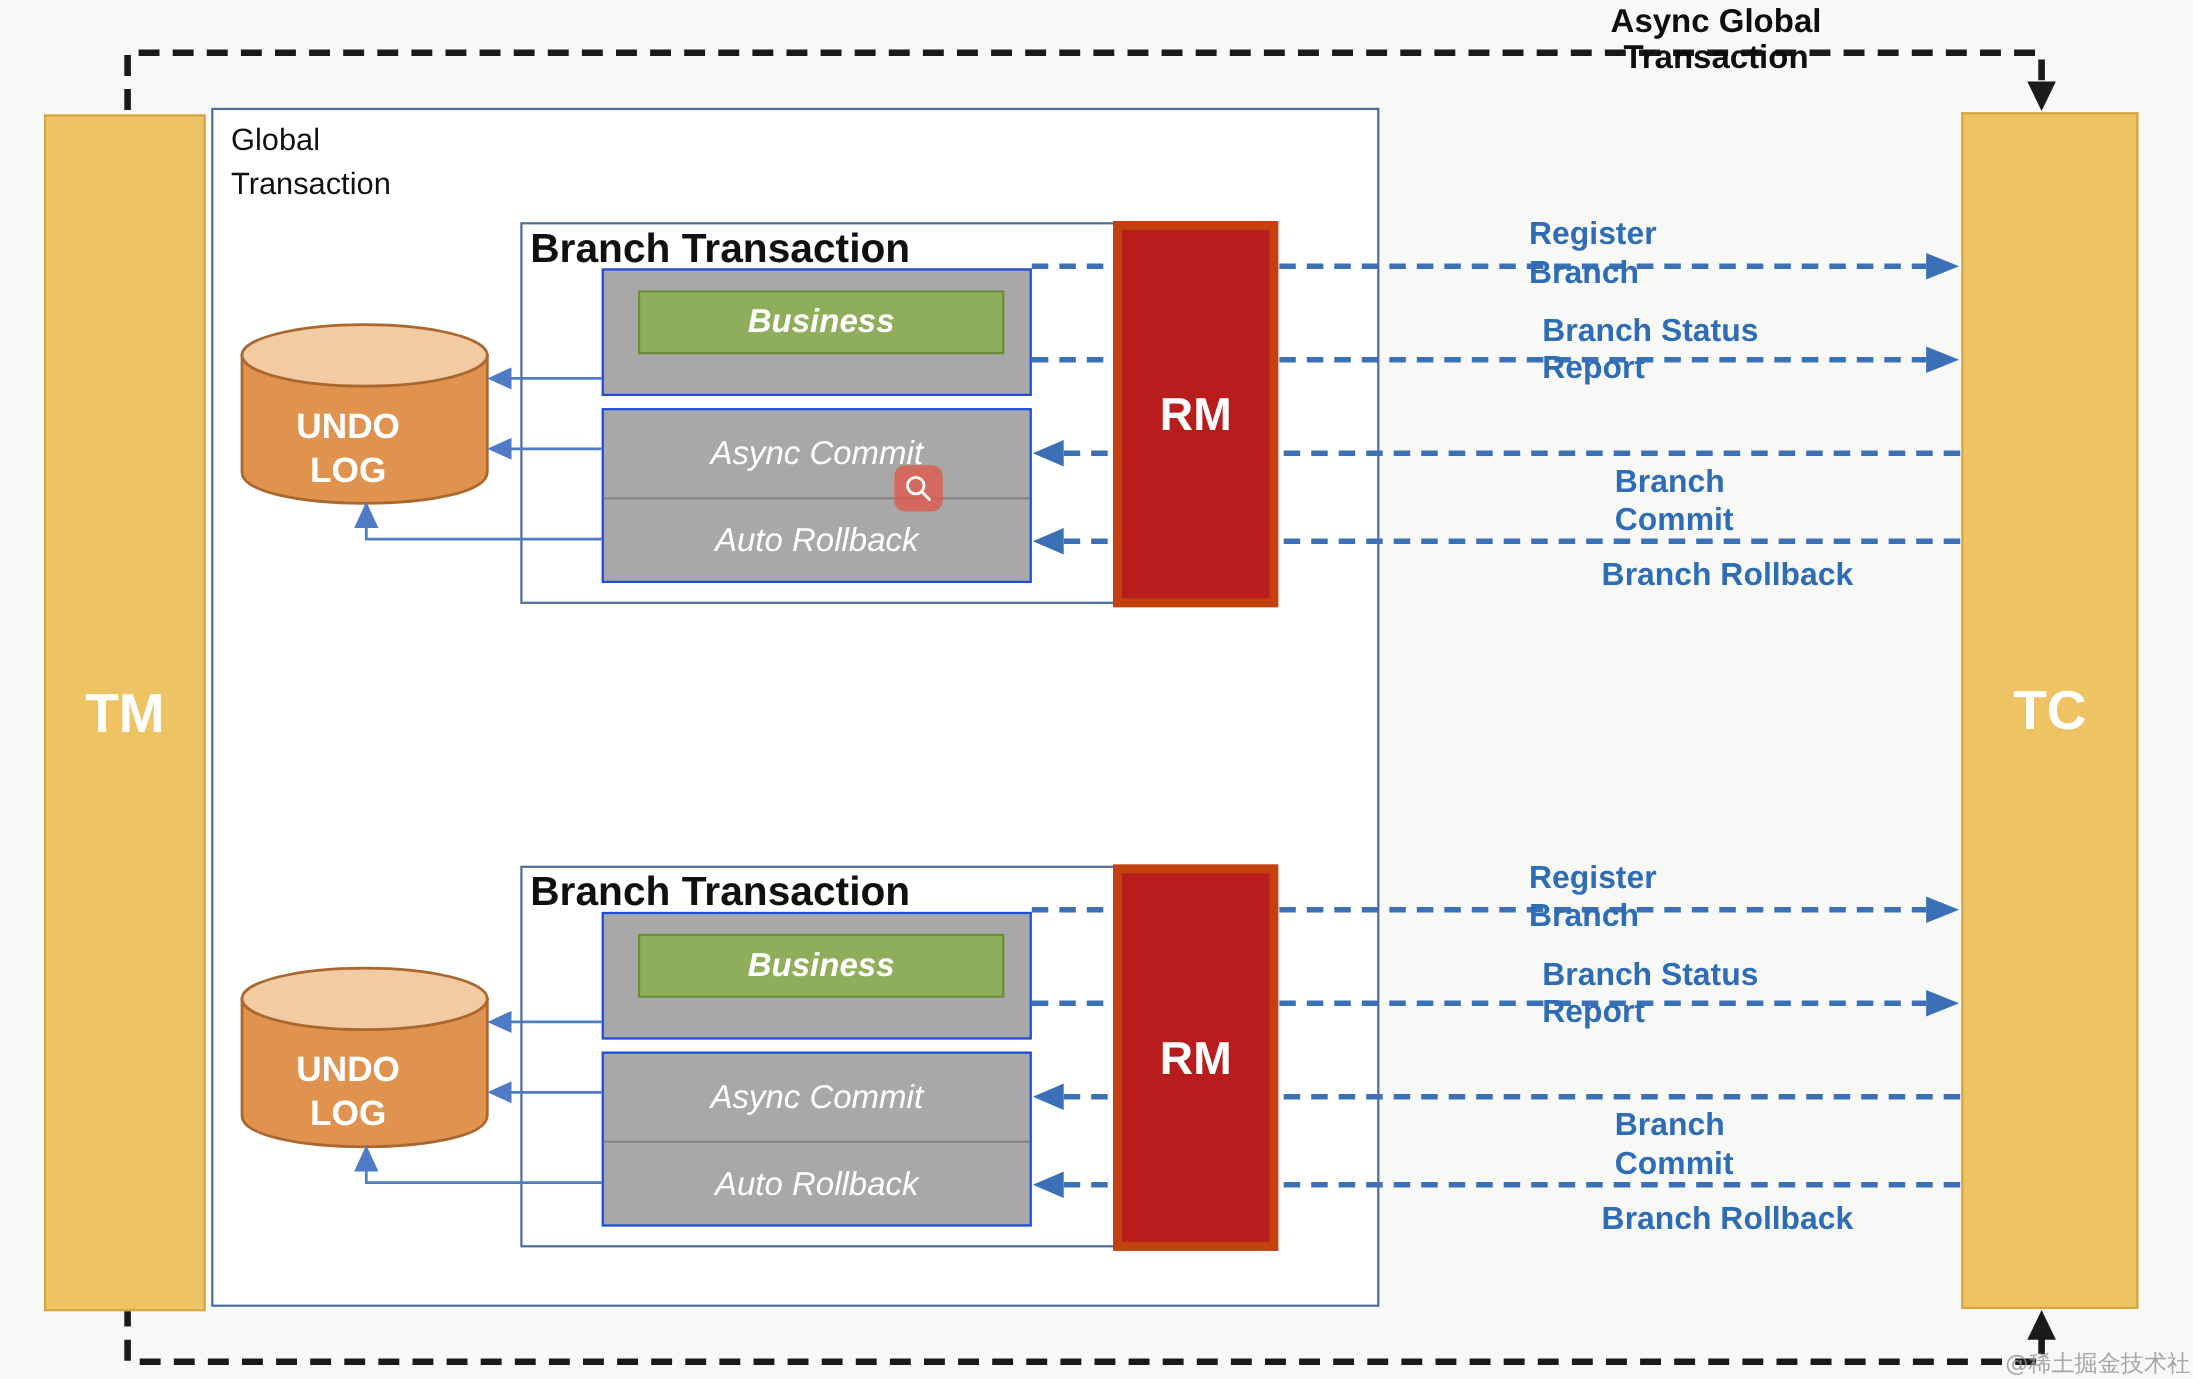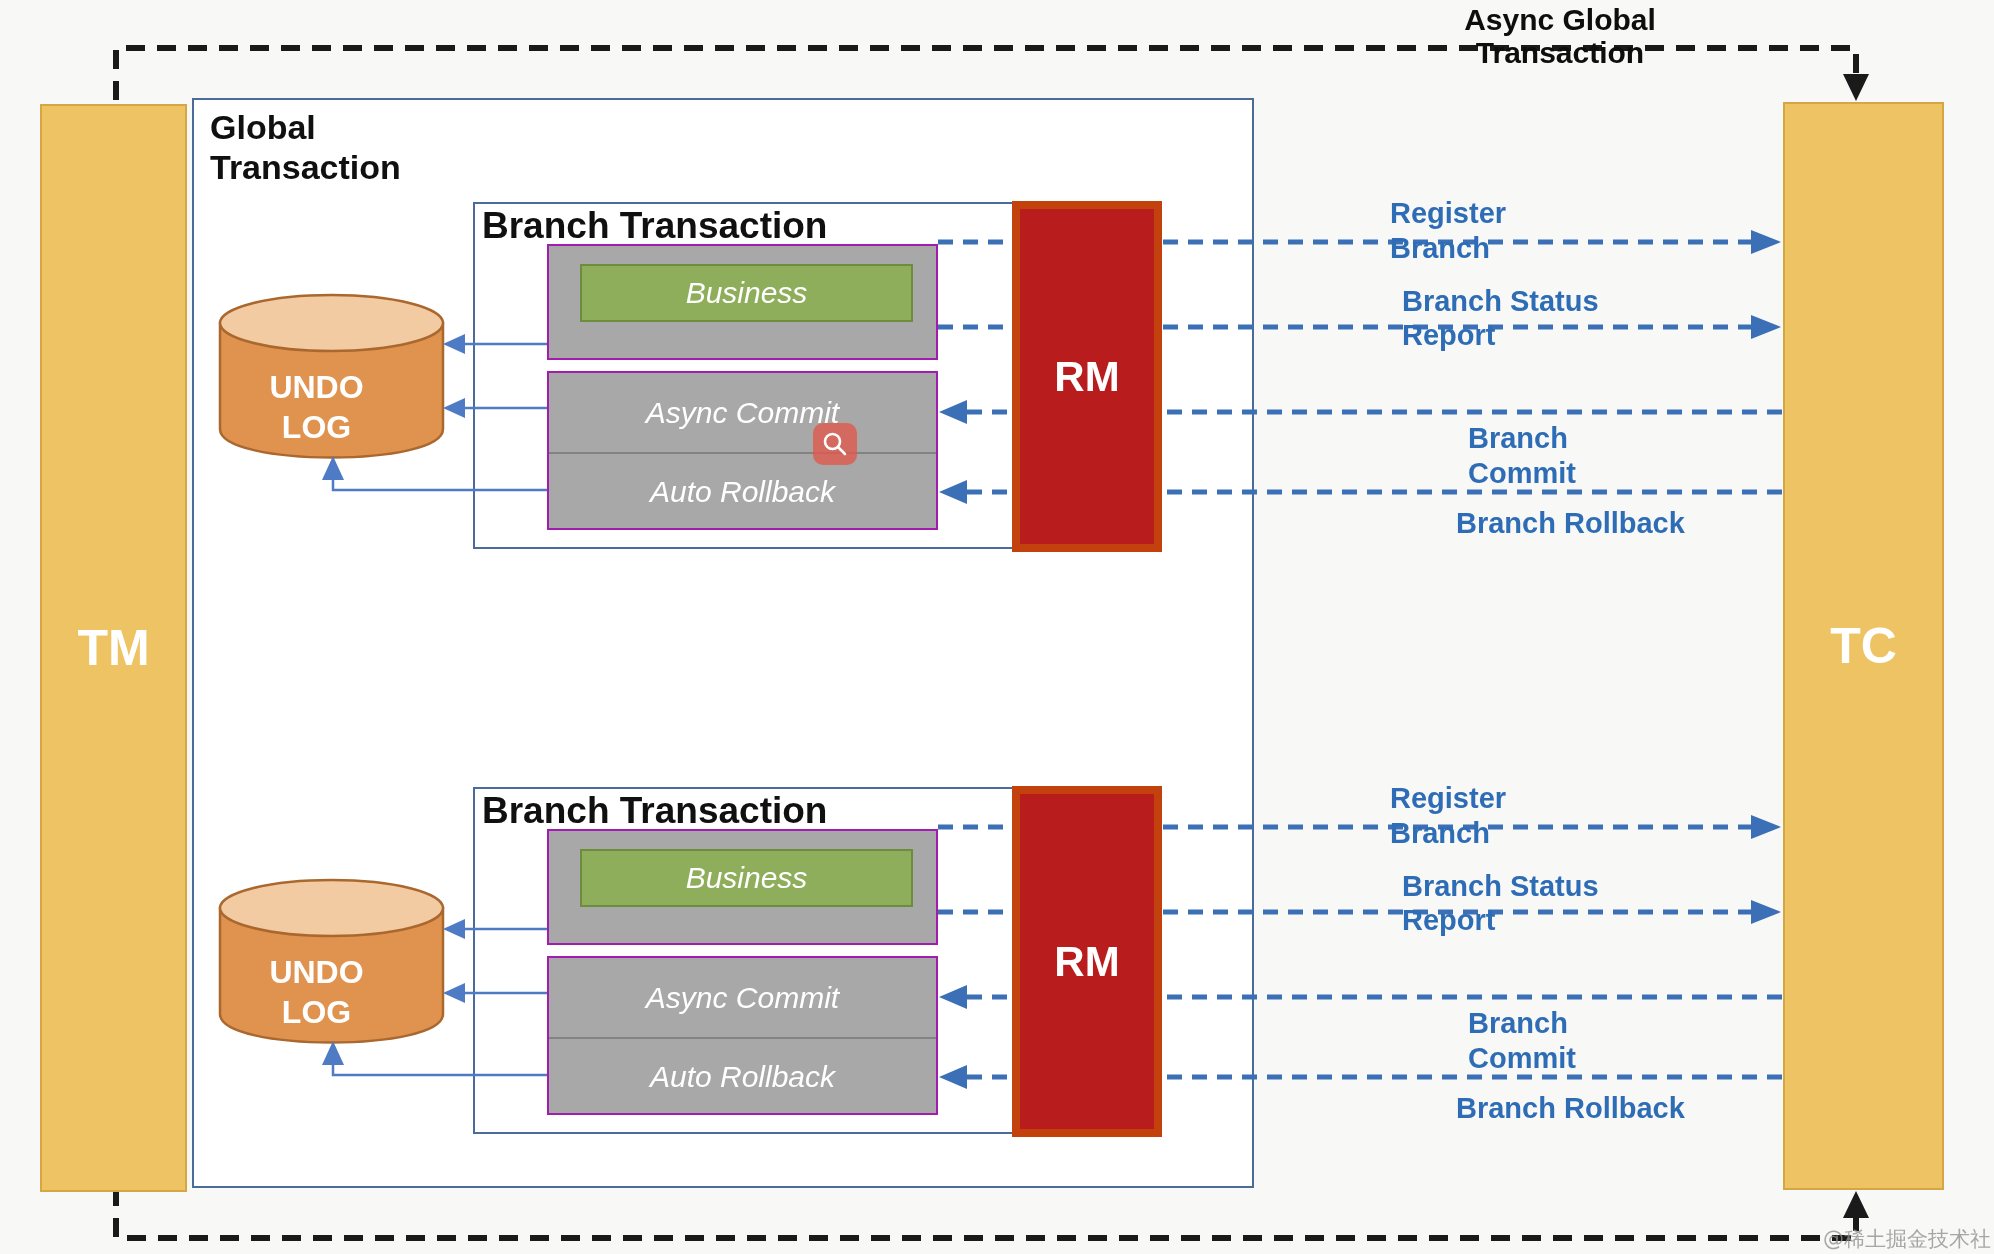--- a/index.html
+++ b/index.html
@@ -10,31 +10,31 @@
   }
   .abs{position:absolute;}
   
   .actor{
     background:#eec363;border:2px solid #d7a644;box-sizing:border-box;
     display:flex;align-items:center;justify-content:center;
     color:#ffffff;font-weight:bold;font-size:50px;z-index:4;
   }
   
   .outline{background:#ffffff;border:2px solid #4b6c9b;box-sizing:border-box;z-index:1;}
-  .gt-label{font-size:34px;line-height:40px;font-weight:bold;color:#101010;z-index:5;}
+  .gt-label{font-size:28px;line-height:40px;font-weight:normal;color:#101010;z-index:5;}
   .branch-title{font-size:37px;font-weight:bold;color:#101010;z-index:5;}
   
-  .graybox{background:#a8a8a8;border:2px solid #a21caf;box-sizing:border-box;z-index:2;}
+  .graybox{background:#a8a8a8;border:2px solid #1d4ed8;box-sizing:border-box;z-index:2;}
   .graycell{position:absolute;left:0;width:100%;display:flex;align-items:center;justify-content:center;
     color:#ffffff;font-style:italic;font-size:30px;}
   .cell-divider{border-top:2px solid #838383;}
   .greenbox{
     background:#8fae5b;border:2px solid #6e8c3d;box-sizing:border-box;z-index:2;
     display:flex;align-items:center;justify-content:center;
-    color:#ffffff;font-style:italic;font-size:30px;
+    color:#ffffff;font-style:italic;font-size:30px;font-weight:bold;
   }
   
   .rm{
     background:#b91c1c;border:8px solid #c2410c;box-sizing:border-box;z-index:4;
     display:flex;align-items:center;justify-content:center;
     color:#ffffff;font-weight:bold;font-size:42px;
   }
   
   .undo-label{
     width:193px;text-align:center;color:#ffffff;font-weight:bold;

